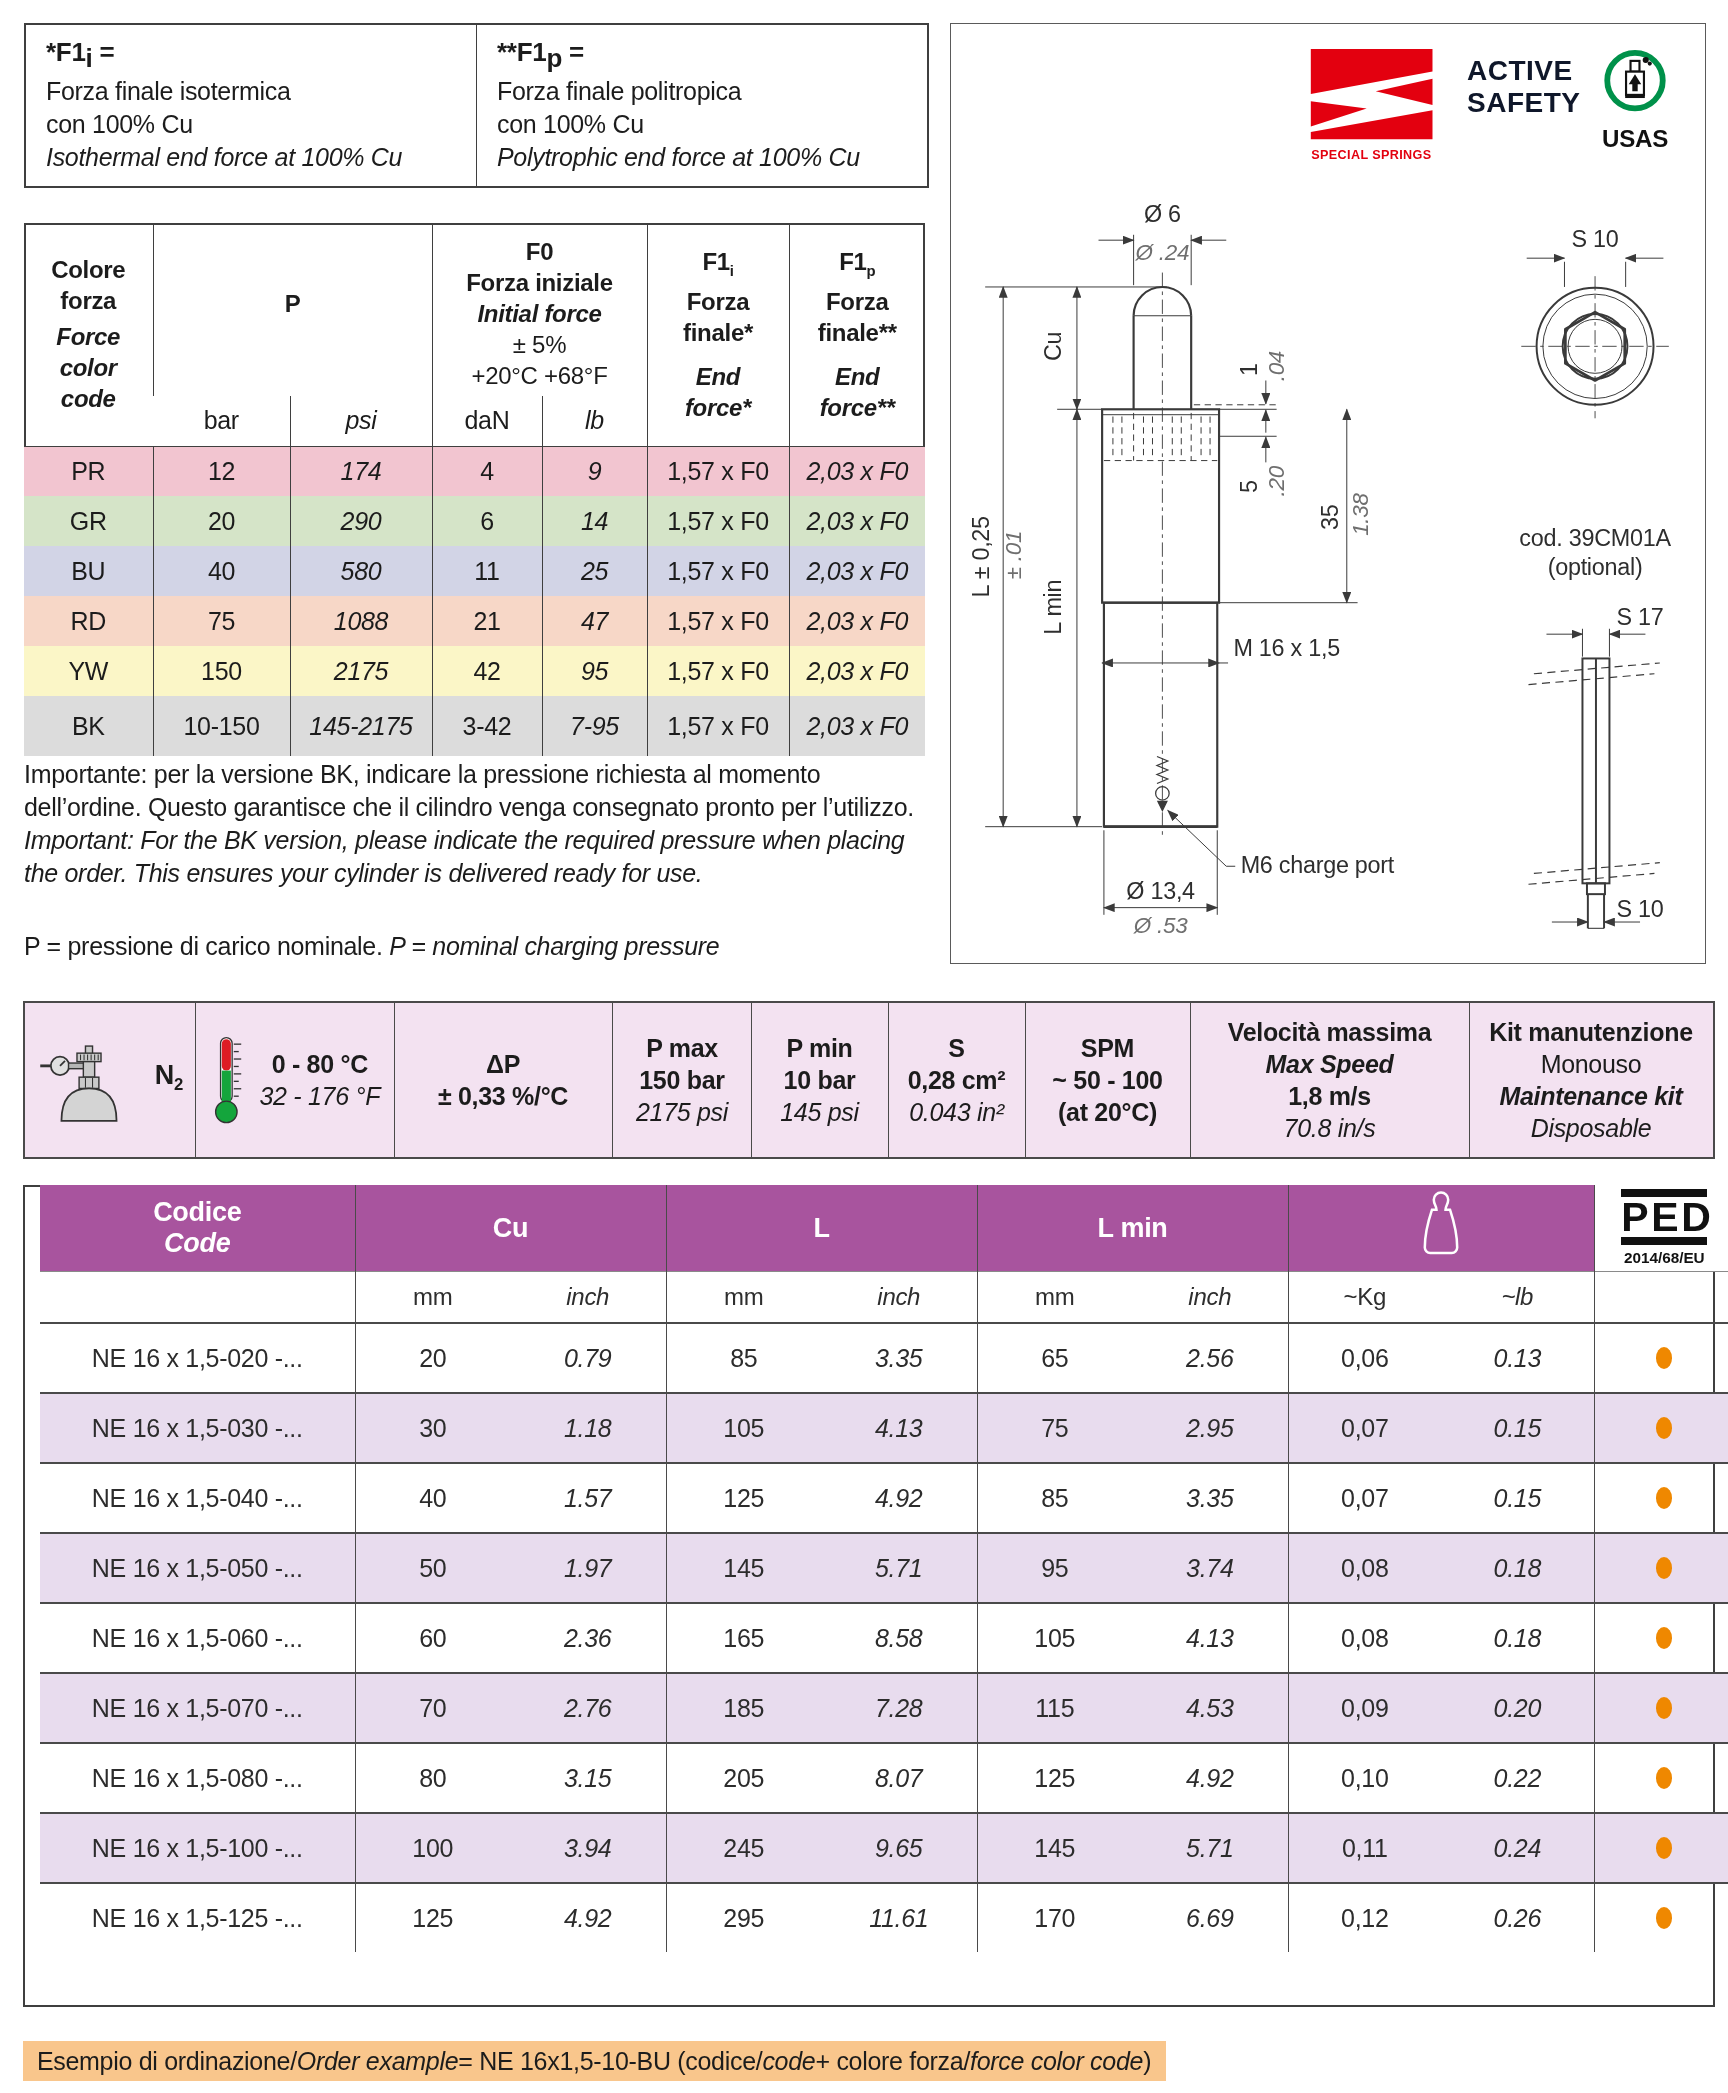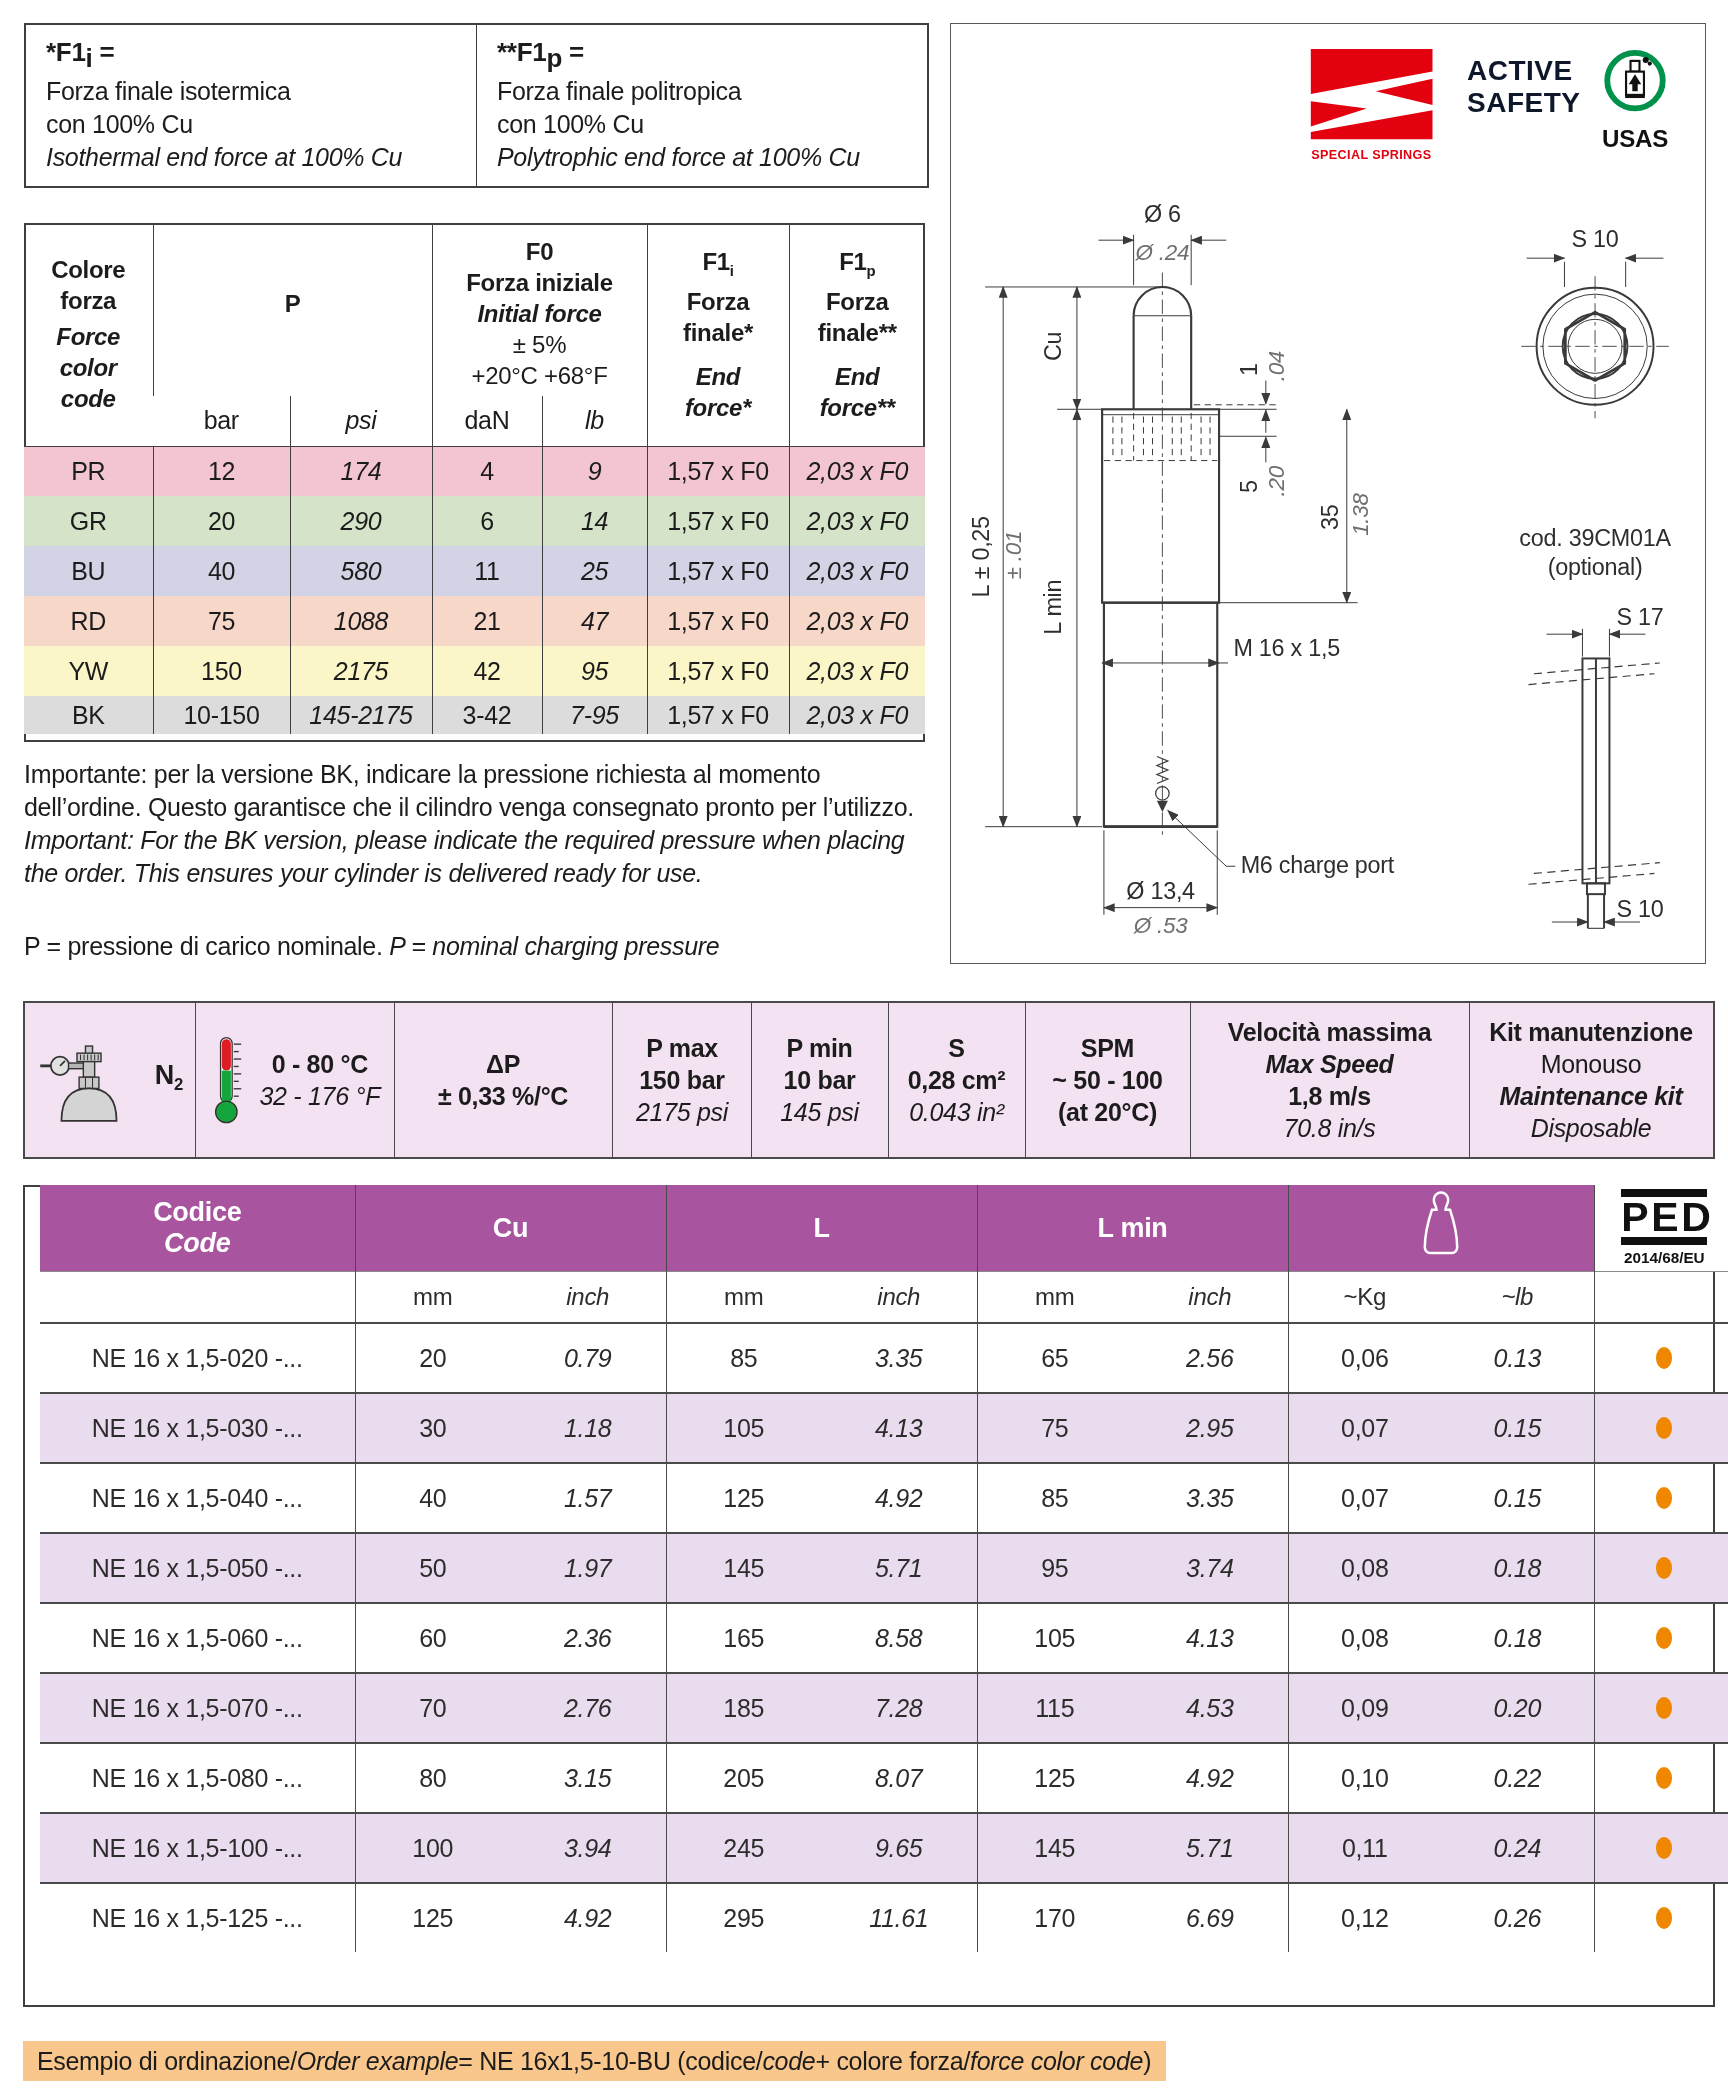--- a/index.html
+++ b/index.html
@@ -164,21 +164,21 @@
     </tr>
     <tr style="height: 50px; background-color: rgb(251, 246, 199);">
       <td>YW</td>
           <td>150</td>
           <td class="i">2175</td>
           <td>42</td>
           <td class="i">95</td>
           <td>1,57 x F0</td>
           <td class="i">2,03 x F0</td>
     </tr>
-    <tr style="height: 38px; background-color: rgb(220, 220, 220);">
+    <tr style="height: 60px; background-color: rgb(220, 220, 220);">
       <td>BK</td>
           <td>10-150</td>
           <td class="i">145-2175</td>
           <td>3-42</td>
           <td class="i">7-95</td>
           <td>1,57 x F0</td>
           <td class="i">2,03 x F0</td>
     </tr>
   </tbody>
     </table>

